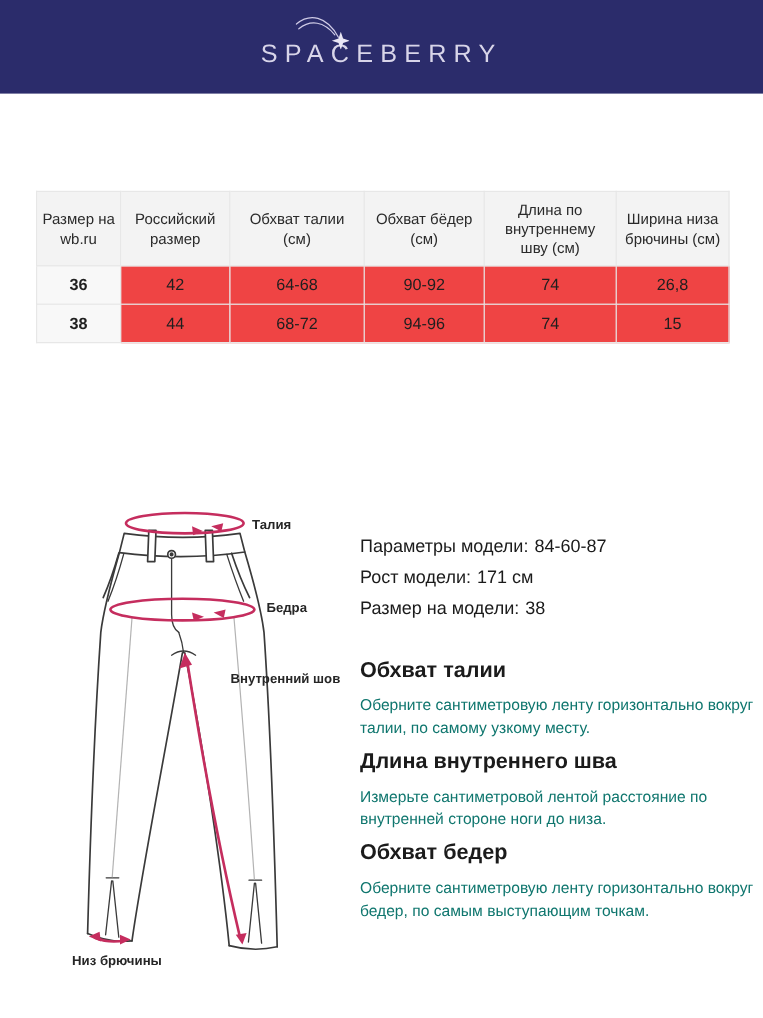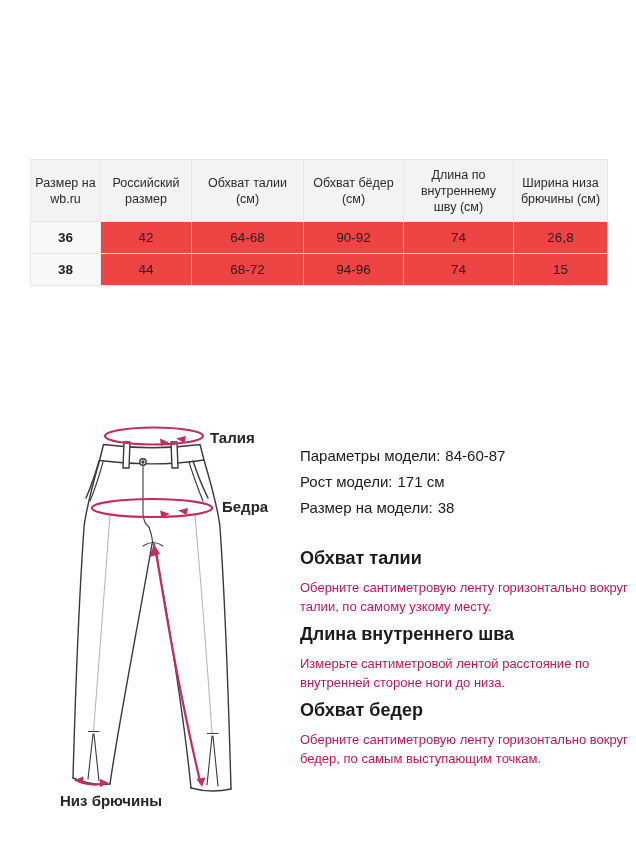--- a/index.html
+++ b/index.html
@@ -45,42 +45,52 @@
   
   .diagram{position:absolute;left:30px;top:415px;width:260px;height:400px;}
   .diagram svg{position:absolute;left:0;top:0;width:260px;height:400px;}
   .outline{fill:none;stroke:#3a3a3a;stroke-width:1.4;stroke-linecap:round;stroke-linejoin:round;}
   .thin{stroke-width:1.1;}
   .wfill{fill:#ffffff;}
   .crease{fill:none;stroke:#b3b3b3;stroke-width:1;}
   .pink{fill:none;stroke:#c52d5e;stroke-width:2.2;stroke-linecap:round;}
   .pinkfill{fill:#c52d5e;stroke:none;}
   .dlabel{
-    position:absolute;font-size:15px;font-weight:700;color:#262626;line-height:20px;
+    position:absolute;font-size:11px;font-weight:700;color:#262626;line-height:20px;
   }
   .lbl-waist{left:180px;top:13px;}
   .lbl-hips{left:192px;top:82px;}
   .lbl-inseam{left:162px;top:141px;width:110px;}
   .lbl-hem{left:30px;top:376px;}
 
   
   .info{position:absolute;left:300px;top:443px;width:334px;color:#1b1b1b;}
   .model-info{margin-bottom:27px;}
   .mi-row{font-size:15px;line-height:26px;}
   .mi-label{font-weight:400;}
   .mi-value{margin-left:5px;}
   .ms{margin-bottom:8px;}
   .ms h3{font-size:18px;font-weight:700;margin:0 0 9px;color:#1b1b1b;}
-  .ms p{font-size:13px;line-height:19px;margin:0;color:#be185d;}
+  .ms p{font-size:13px;line-height:19px;margin:0;color:#0f766e;}
 </style>
 </head>
 <body>
 
 <div class="page">
 
+  <header class="band">
+    <div class="logo">
+      <svg class="logo-star" viewBox="0 0 50 30">
+        <path class="trail" d="M6,9 C17,0 31,2 41,20"></path>
+        <path class="trail" d="M8,13 C18,5 29,7 38,18"></path>
+        <path class="sparkle" d="M43,15.5 L44.9,21.1 L50.5,23 L44.9,24.9 L43,30.5 L41.1,24.9 L35.5,23 L41.1,21.1 Z"></path>
+      </svg>
+      <span class="logo-text">SPACEBERRY</span>
+    </div>
+  </header>
 
   <table class="size-table">
     <colgroup>
       <col style="width:70px">
         <col style="width:91px">
         <col style="width:112px">
       <col style="width:100px">
         <col style="width:110px">
         <col style="width:94px">
     </colgroup>
@@ -160,20 +170,21 @@
         <polygon class="pinkfill" points="172,372 166.5,364 175.5,362.5"></polygon>
       </g>
       <g>
         <path class="pink" d="M49,366.5 Q62,371.5 74,368.5"></path>
         <polygon class="pinkfill" points="44,365.5 53,361.5 54,369.5"></polygon>
         <polygon class="pinkfill" points="79,368 70,364 70,372"></polygon>
       </g>
     </svg>
     <div class="dlabel lbl-waist">Талия</div>
     <div class="dlabel lbl-hips">Бедра</div>
+    <div class="dlabel lbl-inseam">Внутренний шов</div>
     <div class="dlabel lbl-hem">Низ брючины</div>
   </div>
 
   <div class="info">
     <div class="model-info">
       <div class="mi-row">
         <span class="mi-label">Параметры модели:</span><span class="mi-value">84-60-87</span>
       </div>
       <div class="mi-row">
         <span class="mi-label">Рост модели:</span><span class="mi-value">171 см</span>

